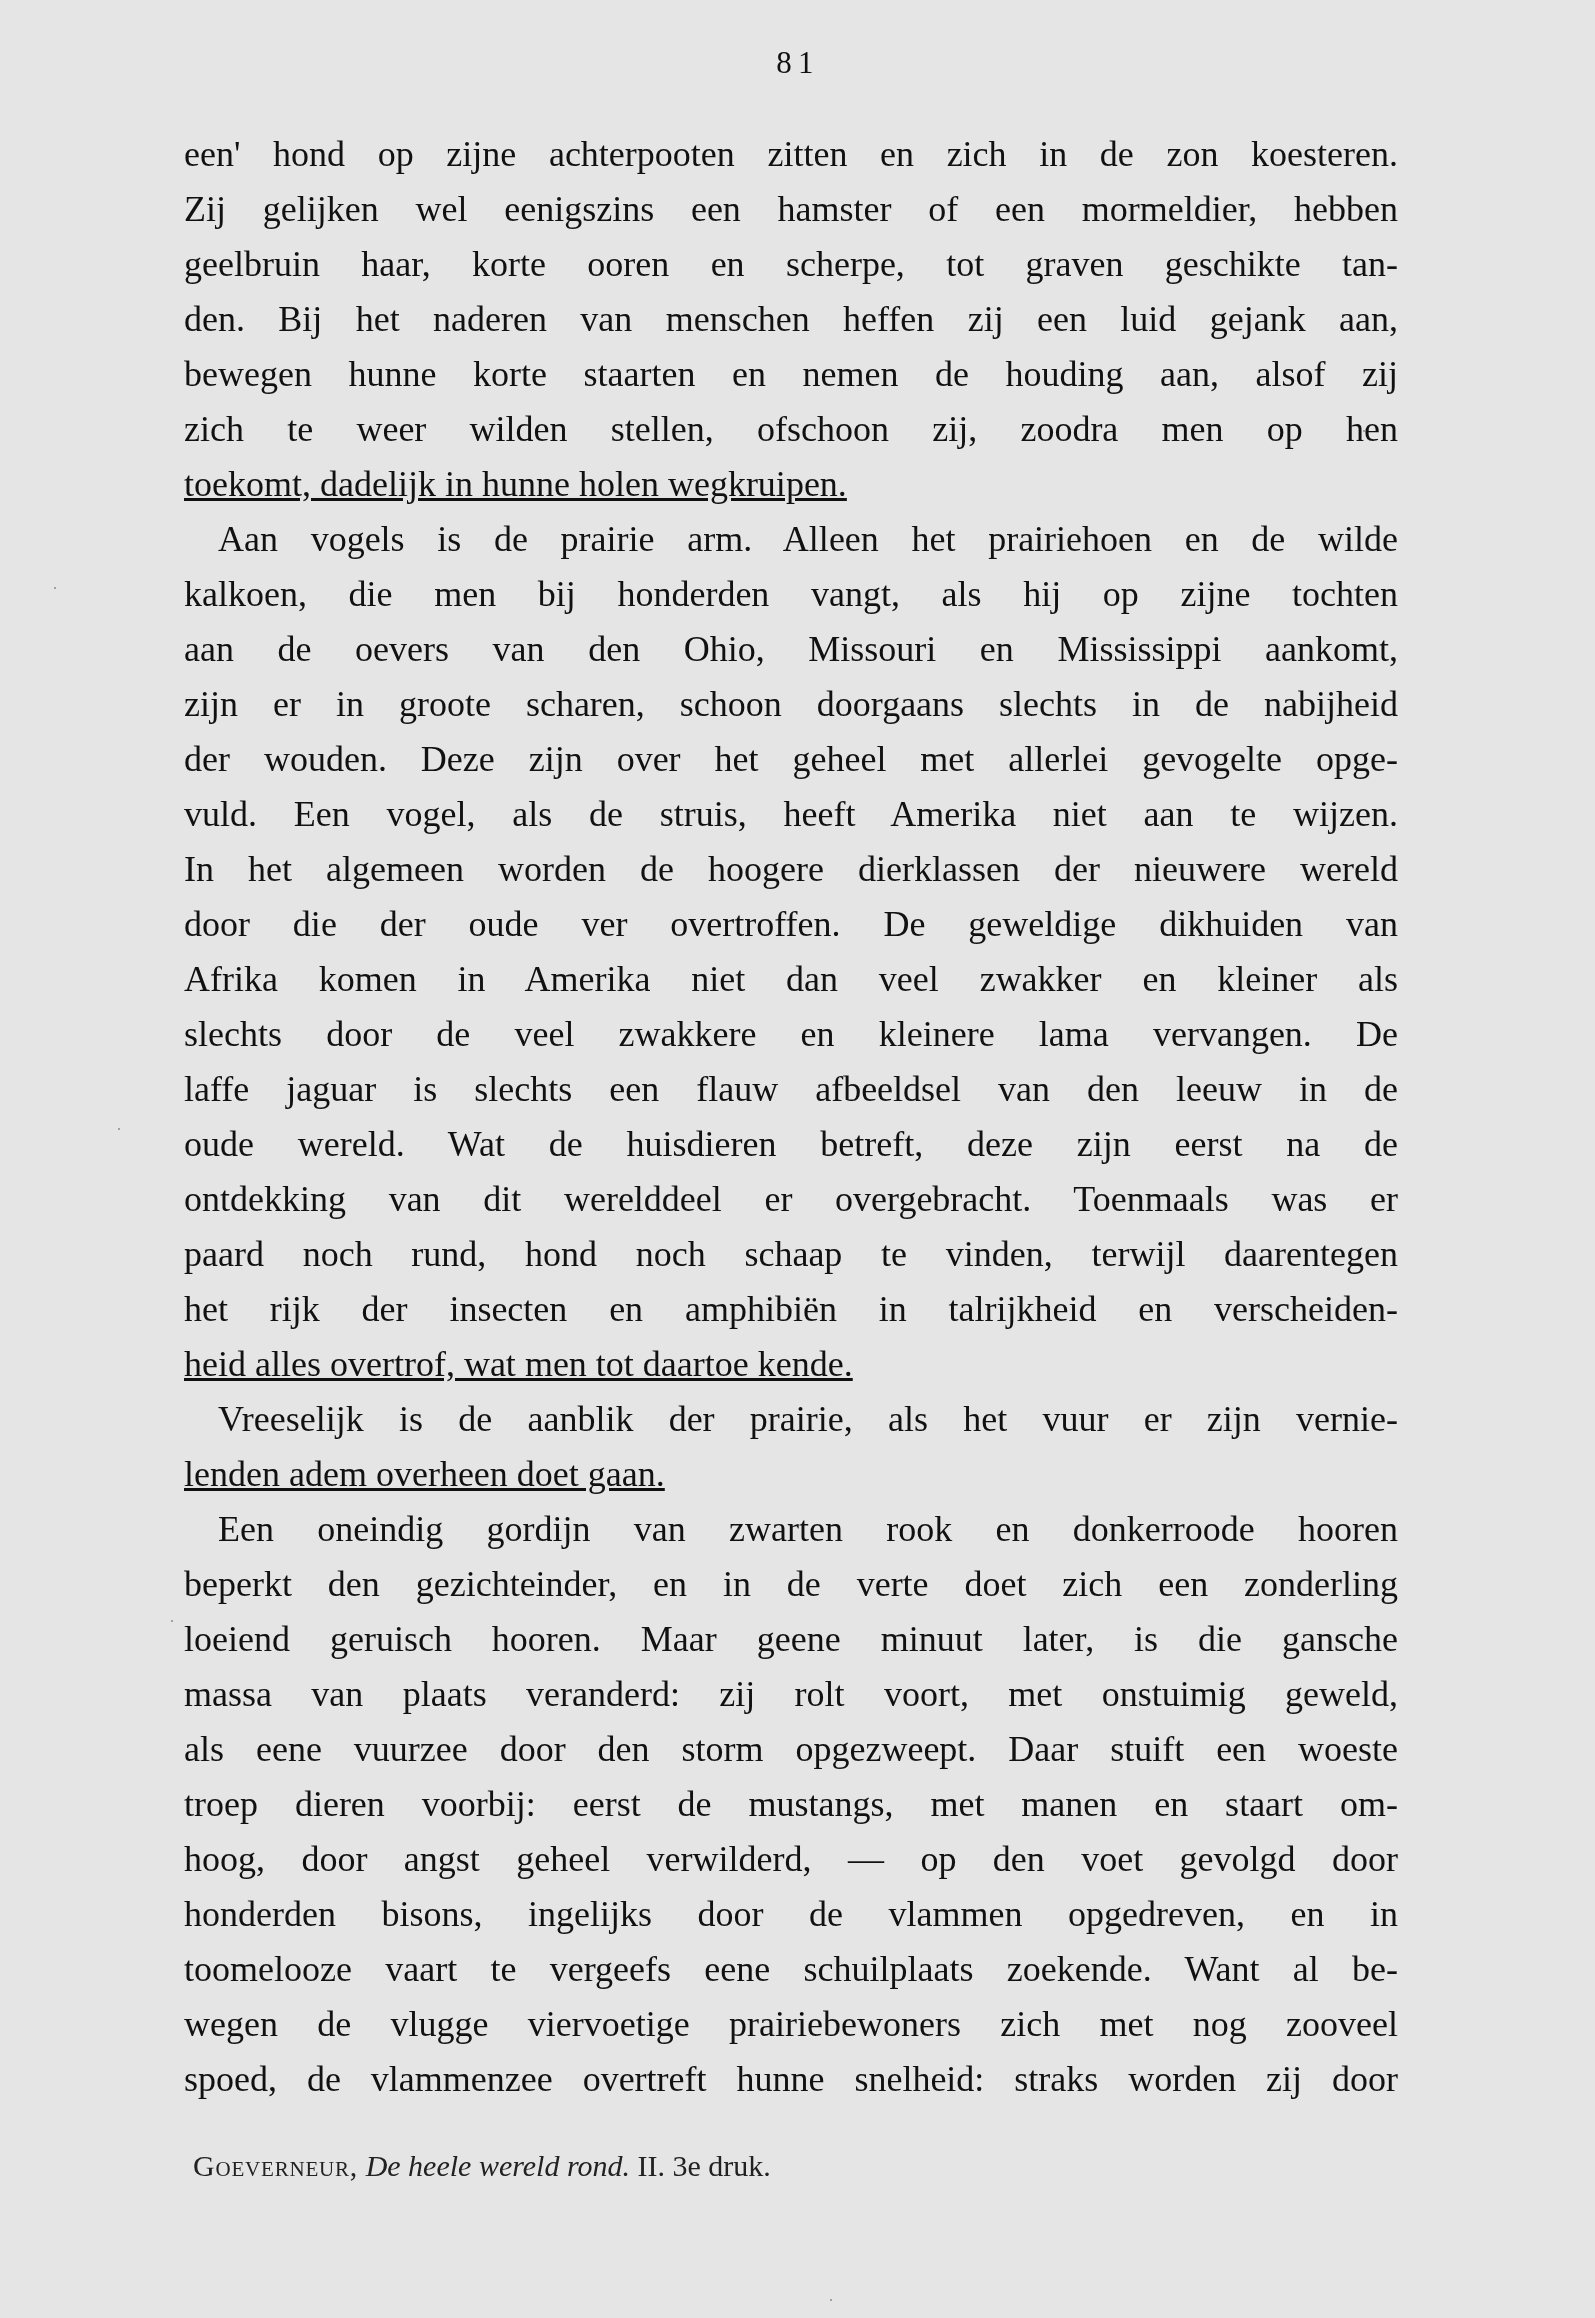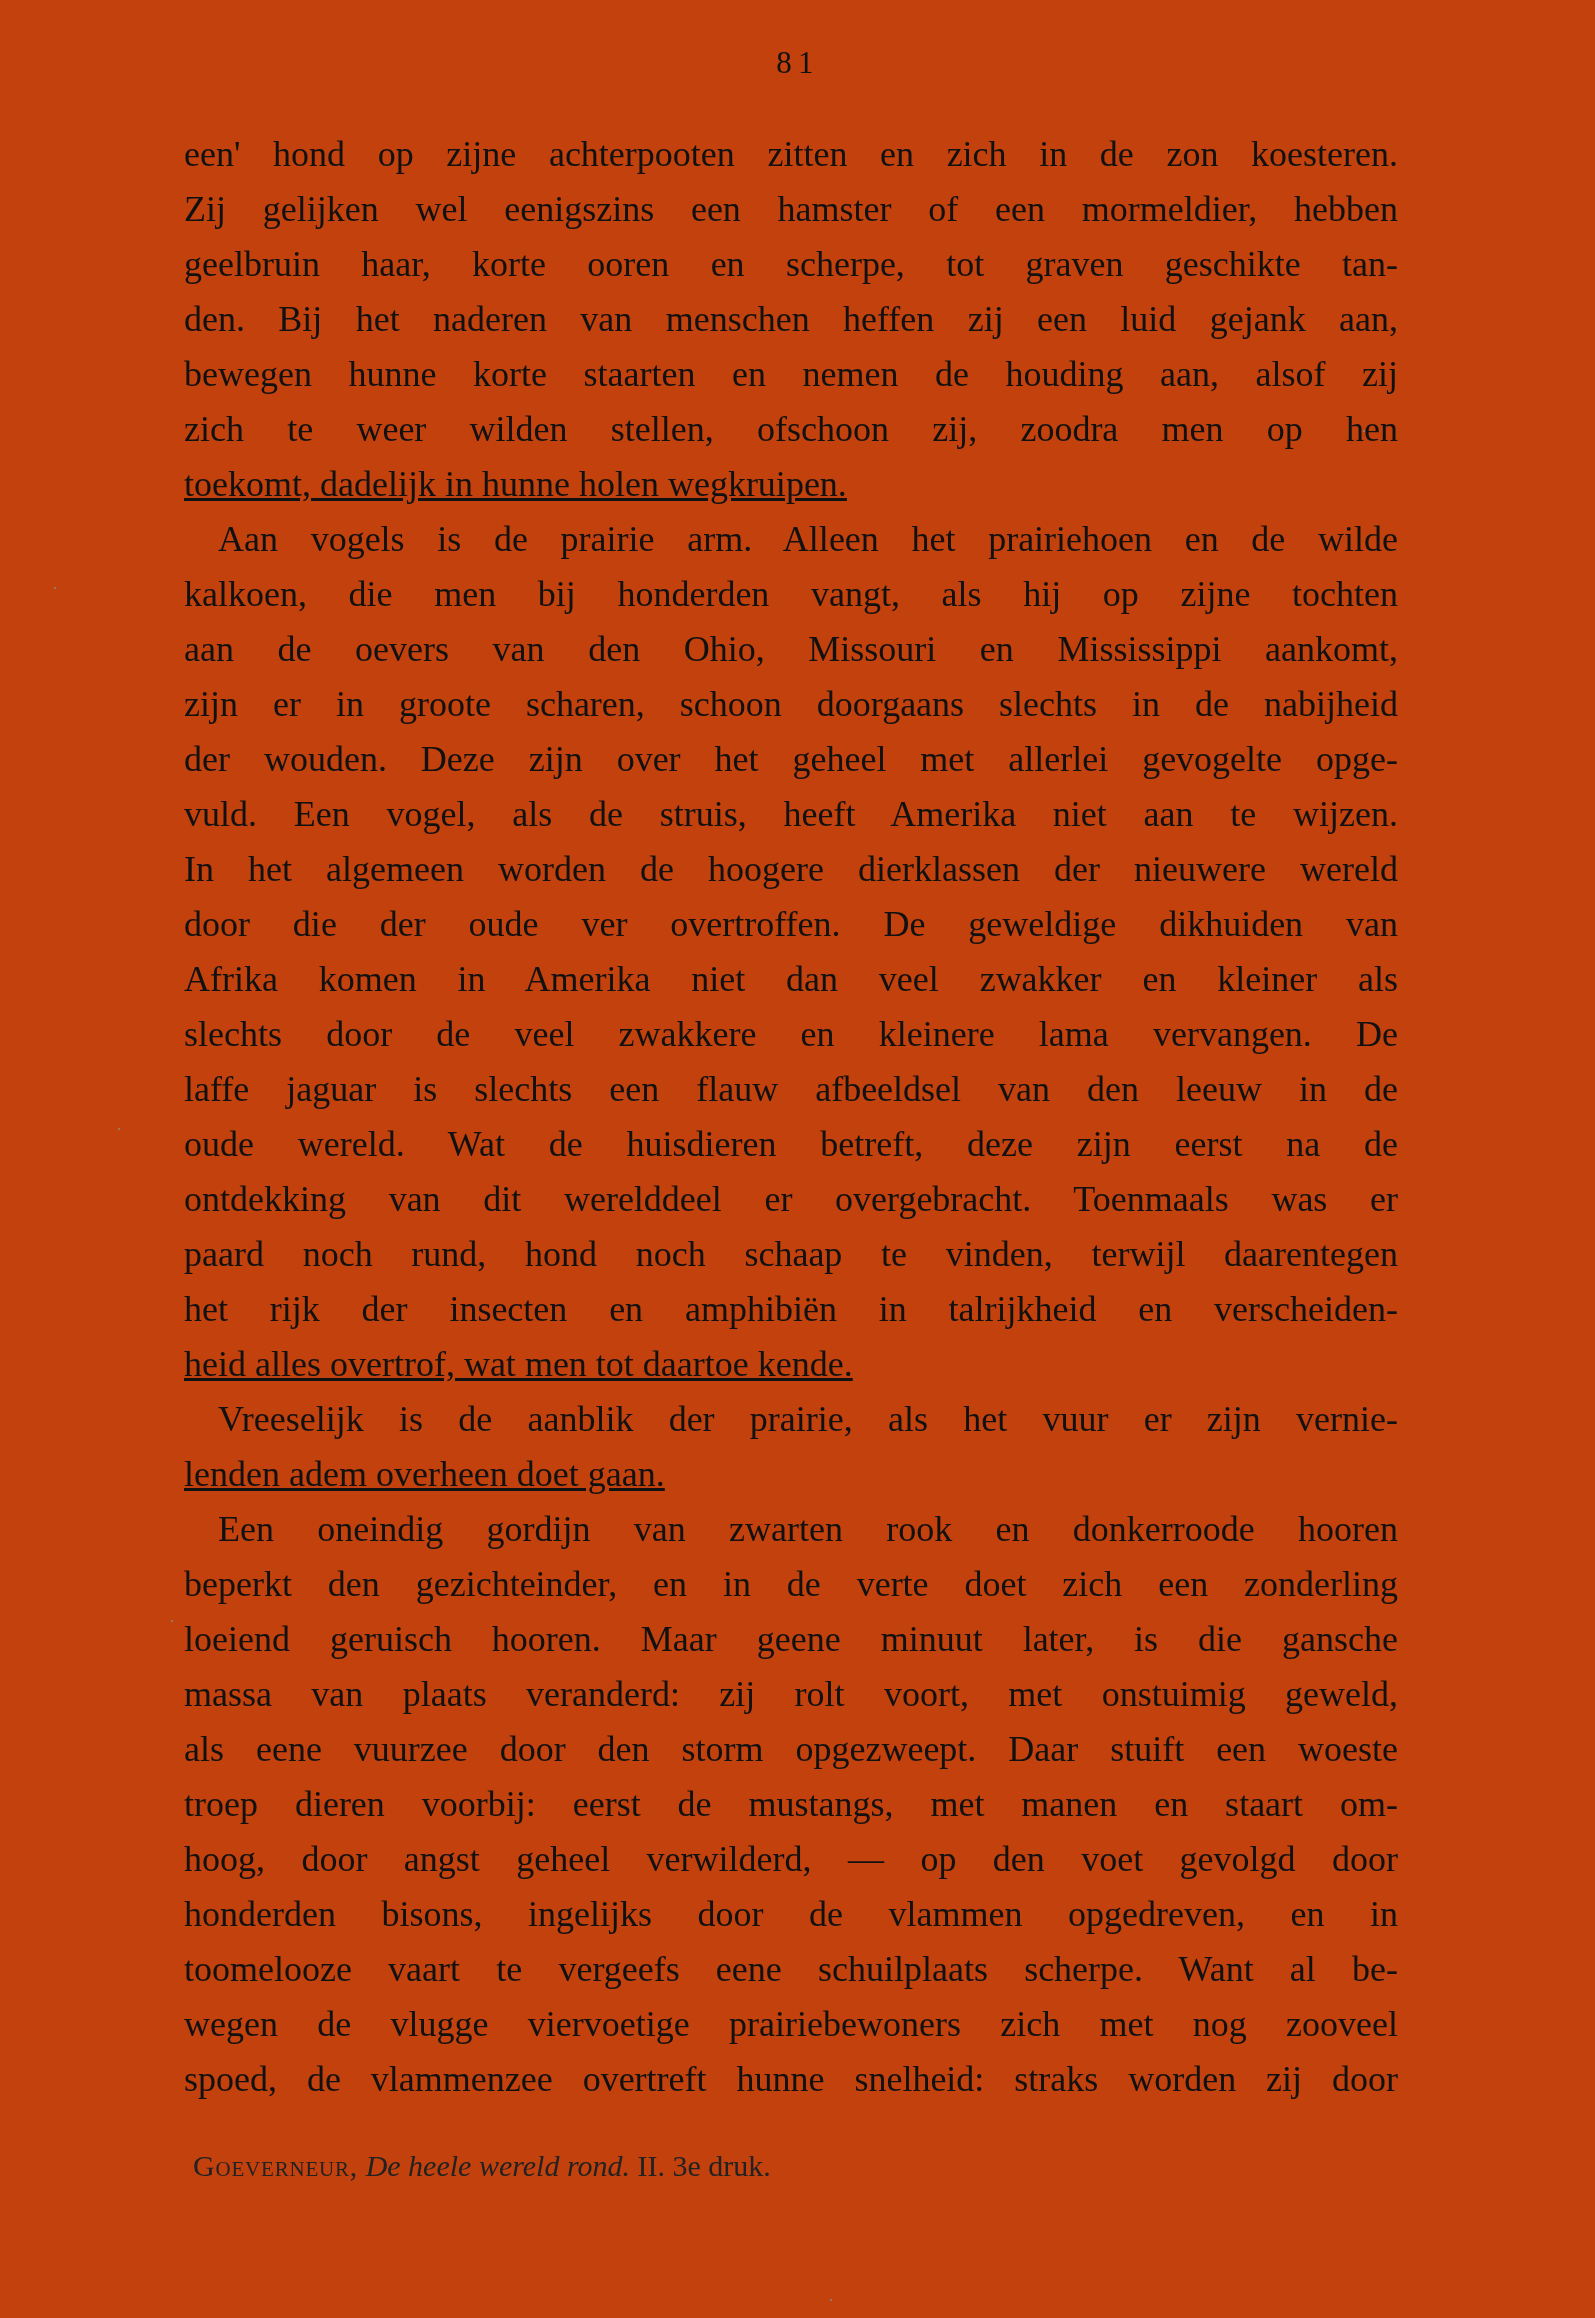--- a/index.html
+++ b/index.html
@@ -1,17 +1,17 @@
 <!DOCTYPE html>
 <html style="font-size:12.4px"><head>
 <meta charset="utf-8">
 <style>
   html, body { margin: 0; padding: 0; background: #ffffff; }
   body { width: 1596px; height: 2319px; position: relative; overflow: hidden; }
-  .page { position: absolute; left: 0; top: 0; width: 1596px; height: 2319px; background: #c2410c; color: #111; }
+  .page { position: absolute; left: 0; top: 0; width: 1596px; height: 2319px; background: #e5e5e5; color: #111; }
   .page-number { position: absolute; top: 45px; left: 0; width: 1596px; text-align: center; font-family: "Liberation Serif", "DejaVu Serif", serif; font-size: 31px; letter-spacing: 6.2px; color: #111; }
   .text-block { position: absolute; left: 154px; top: 127px; width: 1214px; font-family: "Liberation Serif", "DejaVu Serif", serif; font-size: 36px; line-height: 55px; color: #111; margin-left: 30px; }
   .line { display: block; height: 55px; white-space: nowrap; text-align: justify; text-align-last: justify; }
   .line.last { text-align-last: left; text-decoration: underline; }
   .line.indent { padding-left: 34px; }
   .footer { position: absolute; left: 193px; top: 2149px; font-family: "Liberation Serif", "DejaVu Serif", serif; font-size: 30px; color: #222; }
   .footer .author { font-variant: small-caps; letter-spacing: 0.8px; }
   .footer .title { font-style: italic; }
   .speck { position: absolute; width: 2.3px; height: 2.3px; background: #888; border-radius: 50%; }
 </style>
@@ -48,21 +48,21 @@
       <span class="line indent">Vreeselijk is de aanblik der prairie, als het vuur er zijn vernie-</span>
       <span class="line last">lenden adem overheen doet gaan.</span>
       <span class="line indent">Een oneindig gordijn van zwarten rook en donkerroode hooren</span>
       <span class="line">beperkt den gezichteinder, en in de verte doet zich een zonderling</span>
       <span class="line">loeiend geruisch hooren. Maar geene minuut later, is die gansche</span>
       <span class="line">massa van plaats veranderd: zij rolt voort, met onstuimig geweld,</span>
       <span class="line">als eene vuurzee door den storm opgezweept. Daar stuift een woeste</span>
       <span class="line">troep dieren voorbij: eerst de mustangs, met manen en staart om-</span>
       <span class="line">hoog, door angst geheel verwilderd, — op den voet gevolgd door</span>
       <span class="line">honderden bisons, ingelijks door de vlammen opgedreven, en in</span>
-      <span class="line">toomelooze vaart te vergeefs eene schuilplaats scherpe. Want al be-</span>
+      <span class="line">toomelooze vaart te vergeefs eene schuilplaats zoekende. Want al be-</span>
       <span class="line">wegen de vlugge viervoetige prairiebewoners zich met nog zooveel</span>
       <span class="line">spoed, de vlammenzee overtreft hunne snelheid: straks worden zij door</span>
     </div>
 
   <div class="footer">
     <span class="author">Goeverneur,</span>
     <span class="title">De heele wereld rond.</span>
     <span class="volume">II. 3e druk.</span>
   </div>
 

